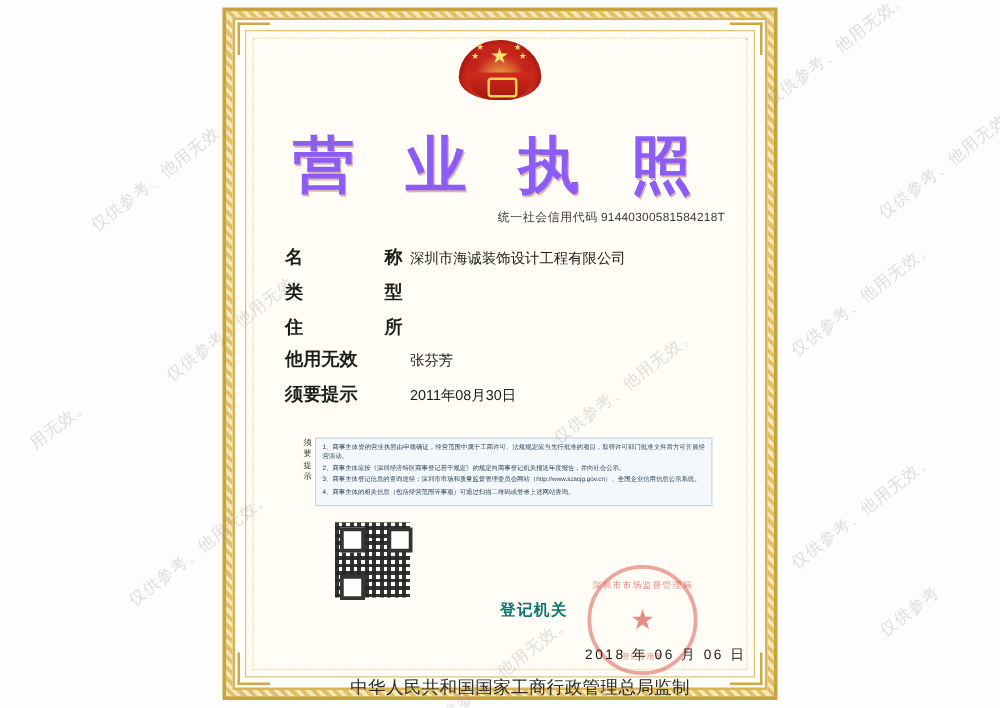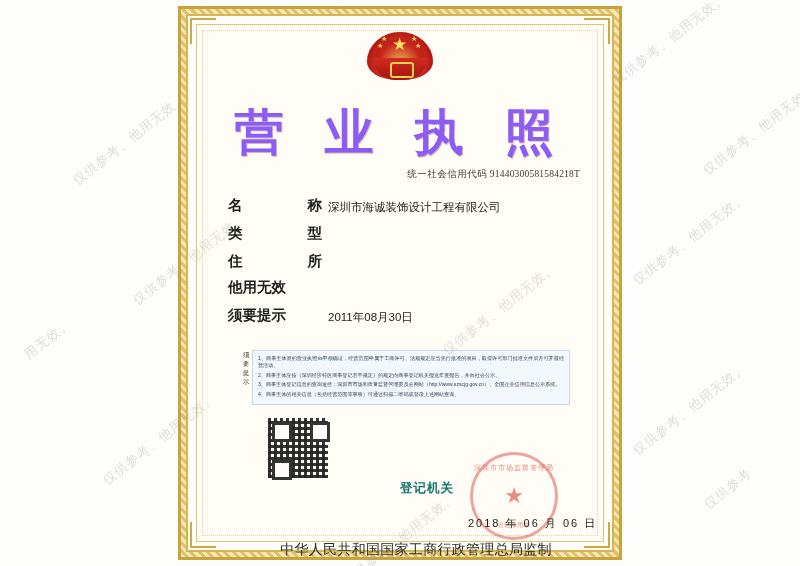--- a/index.html
+++ b/index.html
@@ -150,21 +150,21 @@
     position: absolute;
     left: 330px;
     top: 168px;
     width: 250px;
     text-align: right;
     font-size: 9.5px;
     color: #3a3a38;
     white-space: nowrap;
   }
   .code-line .code-label { letter-spacing: .5px; }
-  .code-line .code-val { font-family: Liberation Serif, serif; letter-spacing: .2px; }
+  .code-line .code-val { font-family: Liberation Sans, sans-serif; letter-spacing: .2px; }
 
   
   .fields {
     position: absolute;
     left: 228px;
     top: 196px;
     width: 350px;
   }
   .row {
     display: flex;
@@ -388,20 +388,21 @@
 
     <div class="row tall">
       <div class="lab two">
         <span>住</span>
         <span>所</span>
       </div>
     </div>
 
     <div class="row">
       <div class="lab">他用无效</div>
+      <div class="val">张芬芳</div>
     </div>
 
     <div class="row">
       <div class="lab">须要提示</div>
       <div class="val">2011年08月30日</div>
     </div>
 
   </div>
 
   <div class="notice">

